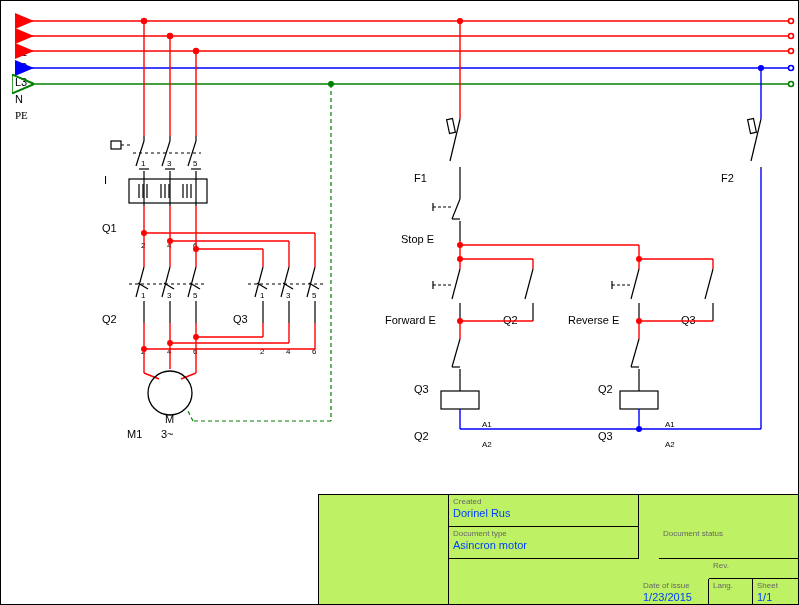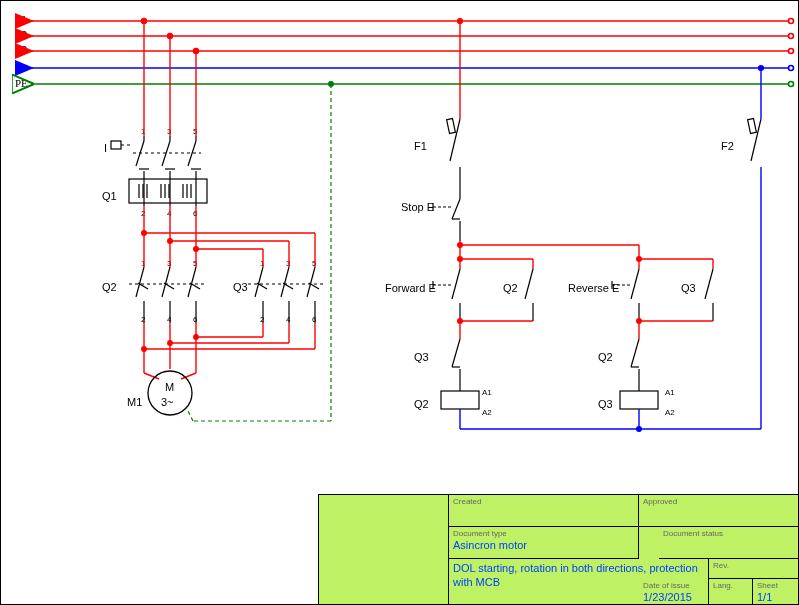--- a/index.html
+++ b/index.html
@@ -14,20 +14,21 @@
     position: relative;
     width: 799px;
     height: 605px;
     border: 1px solid #000;
     box-sizing: border-box;
     overflow: hidden;
   }
   .label {
     position: absolute;
     white-space: nowrap;
+    margin-top: 32px;
   }
   .term { font-size: 8px; color: #000; }
   .titleblock {
     position: absolute;
     box-sizing: border-box;
     border-top: 1px solid #000;
     border-left: 1px solid #000;
     right: 0;
     bottom: 0;
     width: 480px;
@@ -414,38 +415,32 @@
     <div class="logo-text">
       <span class="l1">AUTOMATION</span><br>
       <span class="l2">ELECTRIC</span>
     </div>
   </div>
 
   <div class="titleblock">
 
     <div class="tb-cell" style="left:130px; top:0; width:190px; height:32px;">
       <span>Created</span>
-    </div>
-    <div class="tb-cell" style="left:320px; top:0; width:160px; height:32px; border-right:none;">
-      <span>Approved</span>
-      <span class="tb-val"></span>
+      <span class="tb-val">Dorinel Rus</span>
     </div>
 
     <div class="tb-cell" style="left:130px; top:32px; width:190px; height:32px;">
       <span>Document type</span>
       <span class="tb-val">Asincron motor</span>
     </div>
     <div class="tb-cell" style="left:340px; top:32px; width:160px; height:32px; border-right:none;">
       <span>Document status</span>
       <span class="tb-val"></span>
     </div>
 
-    <div class="tb-cell" style="left:130px; top:64px; width:260px; height:46px; border-bottom:none;">
-      <span class="tb-val" style="white-space:normal; line-height:1.25;">DOL starting, rotation in both directions, protection with MCB</span>
-    </div>
     <div class="tb-cell" style="left:390px; top:64px; width:90px; height:20px; border-right:none;">
       <span>Rev.</span>
       <span class="tb-val"></span>
     </div>
 
     <div class="tb-cell" style="left:320px; top:84px; width:70px; height:26px; border-bottom:none;">
       <span>Date of issue</span>
       <span class="tb-val">1/23/2015</span>
     </div>
     <div class="tb-cell" style="left:390px; top:84px; width:44px; height:26px; border-bottom:none;">

